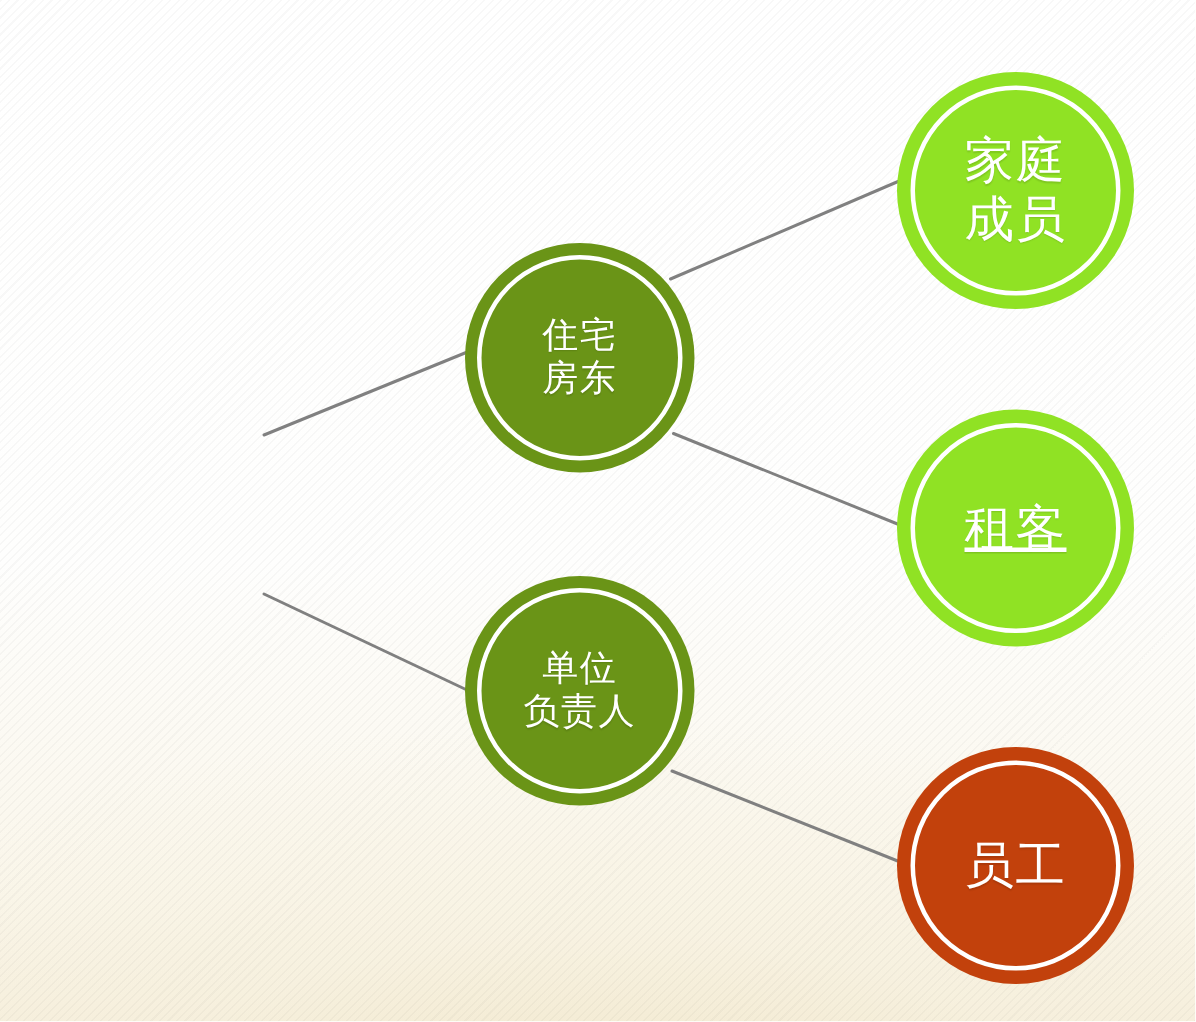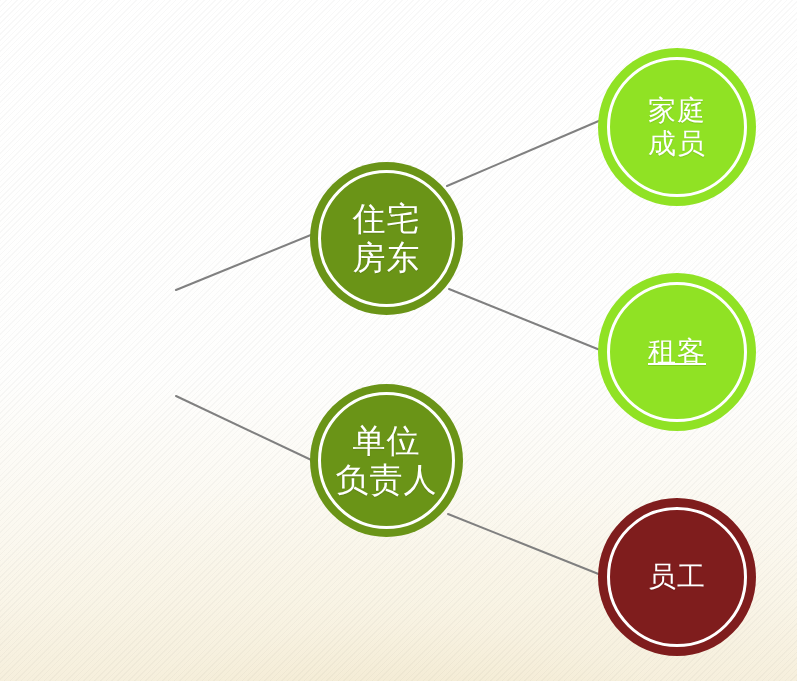--- a/index.html
+++ b/index.html
@@ -90,31 +90,31 @@
     width: 163px;
     height: 163px;
     font-size: 29px;
   }
   .node.root .ring { inset: 9px; }
 
   
   .node.mid {
     width: 153px;
     height: 153px;
-    font-size: 33px;
+    font-size: 24px;
   }
   .node.mid .ring { inset: 8px; }
   .node.mid-1 { left: 310px; top: 162px; }
   .node.mid-2 { left: 310px; top: 384px; }
 
   
   .node.leaf {
     width: 158px;
     height: 158px;
-    font-size: 28px;
+    font-size: 33px;
   }
   .node.leaf .ring { inset: 9px; }
   .node.leaf-1 { left: 598px; top: 48px; }
   .node.leaf-2 { left: 598px; top: 273px; text-decoration: underline; }
   .node.leaf-3 { left: 598px; top: 498px; }
 </style>
 </head>
 <body>
 
 <div id="canvas">
@@ -149,19 +149,19 @@
       <span class="ring"></span>
       <span class="label">家庭
 成员</span>
     </div>
 
     <div class="node leaf leaf-2" style="background-color:#90e224">
       <span class="ring"></span>
       <span class="label">租客</span>
     </div>
 
-    <div class="node leaf leaf-3" style="background-color:#7f1d1d">
+    <div class="node leaf leaf-3" style="background-color:#c2410c">
       <span class="ring"></span>
       <span class="label">员工</span>
     </div>
 
   </div>
 </div>
 
 </body></html>

